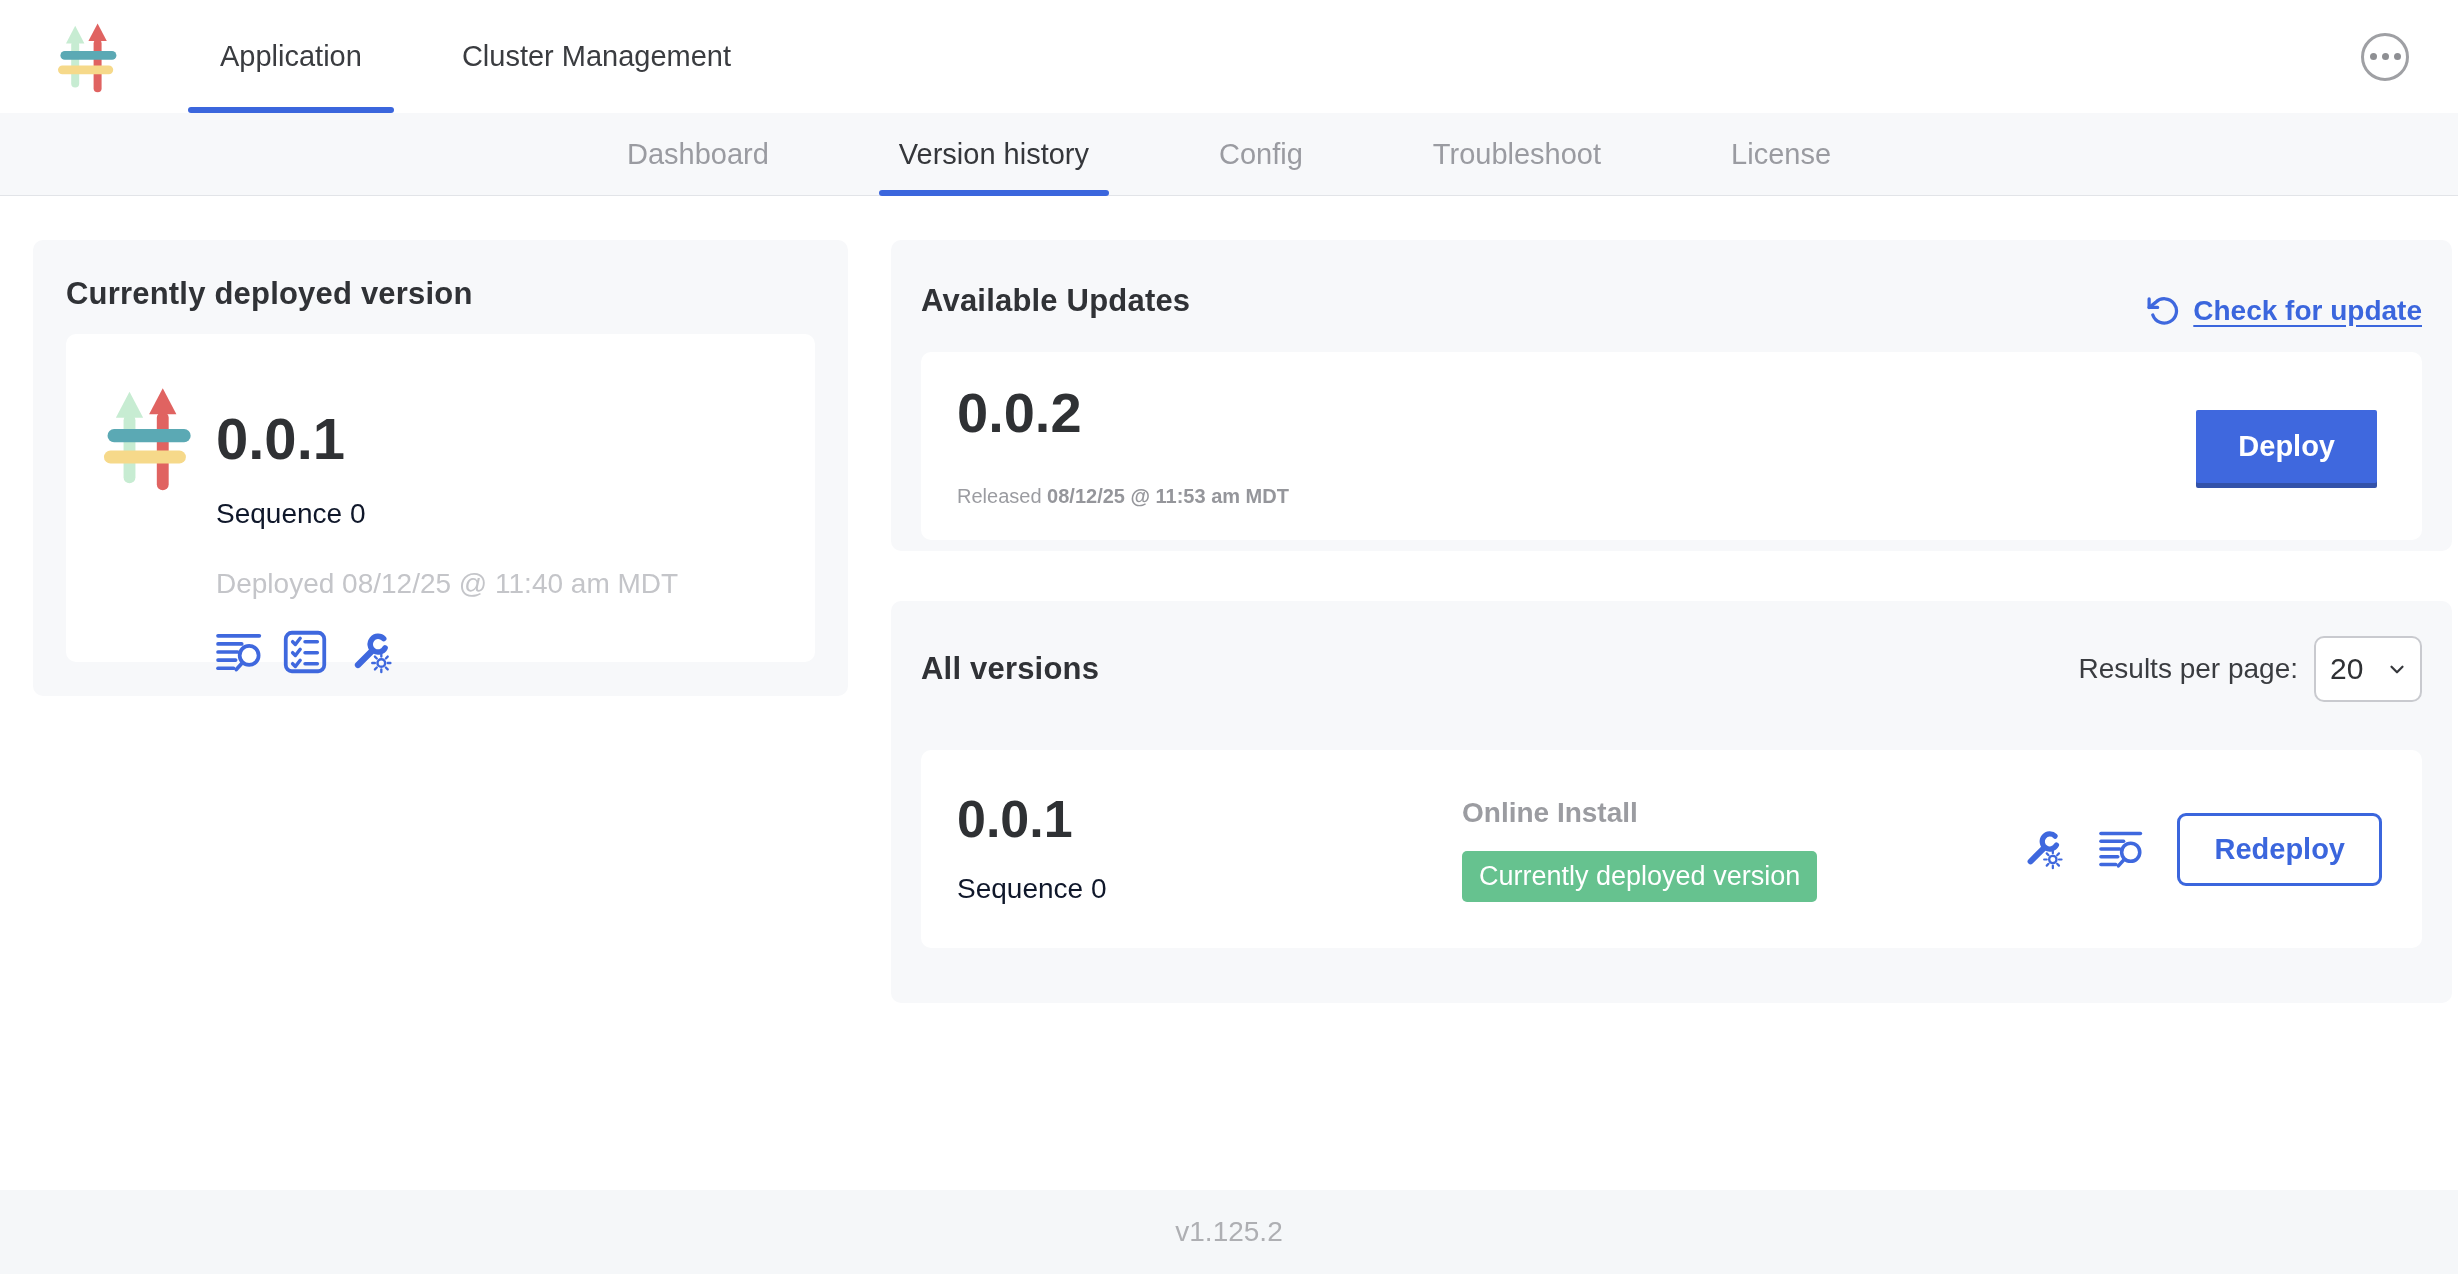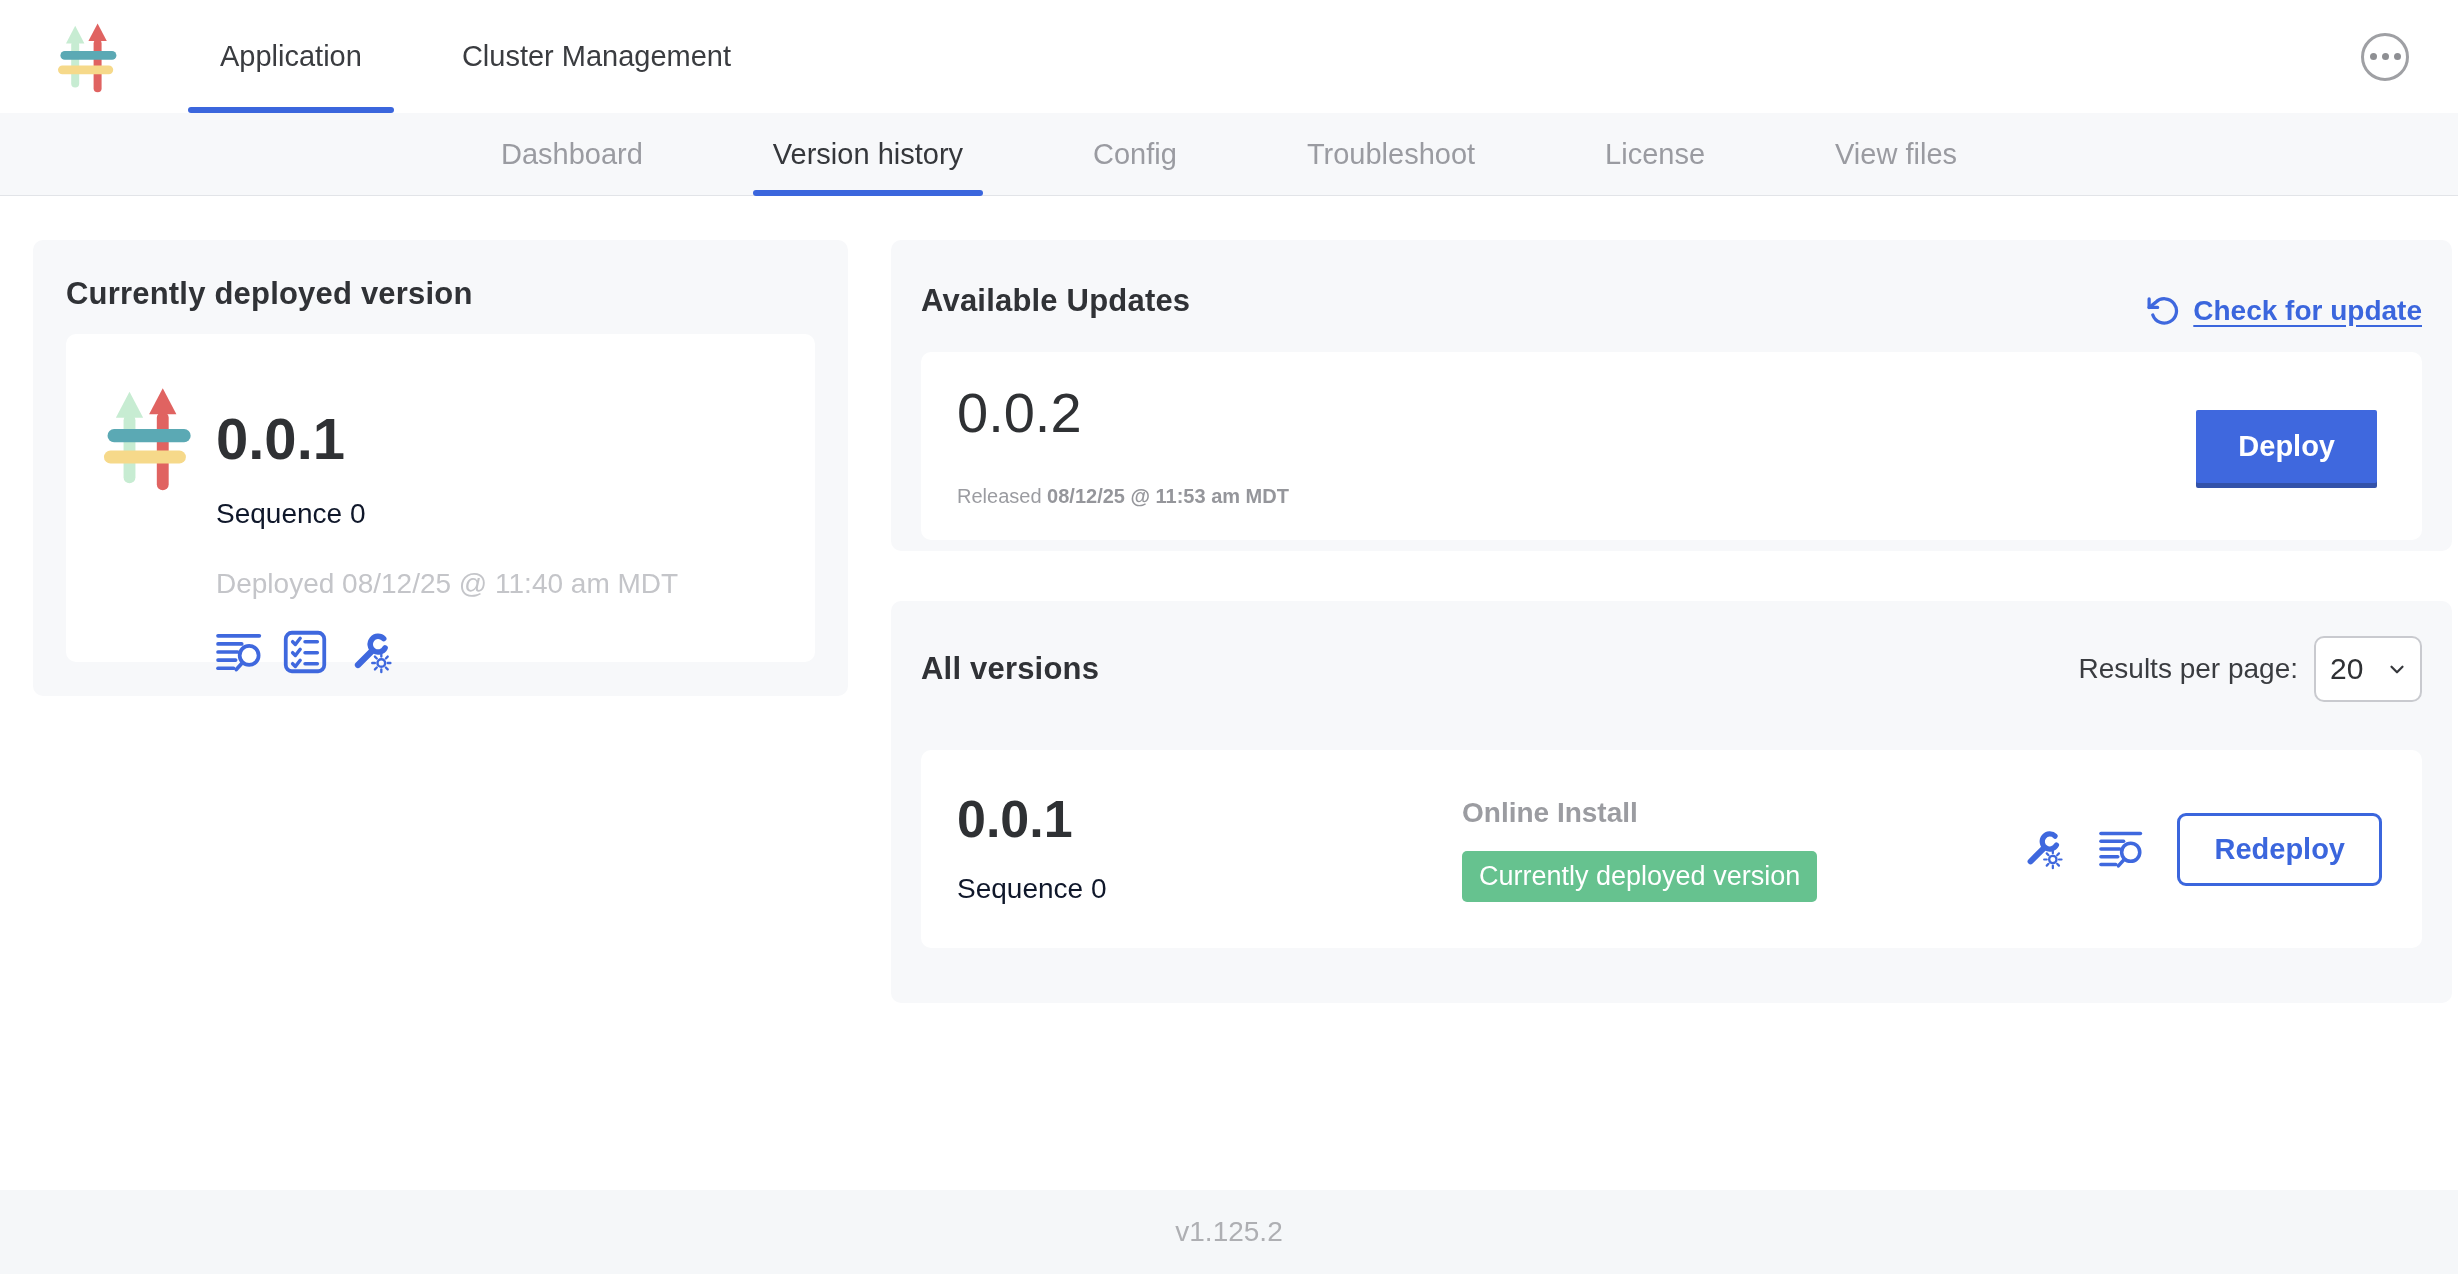--- a/index.html
+++ b/index.html
@@ -71,21 +71,21 @@
   .check-link{
     display:flex; align-items:center; gap:12px; color:#3b66dd; font-size:28px;
     font-weight:600; cursor:pointer;margin-top:20px;
   }
   .check-link .link-text{ text-decoration:underline; text-underline-offset:5px; }
   .check-link svg{ width:34px; height:34px; }
   .updates-inner{
     margin-top:24px; background:#ffffff; border-radius:10px; height:188px;
     padding:34px 45px 34px 36px; display:flex; align-items:center; justify-content:space-between;
   }
-  .update-info .version-mid{ font-size:56px; font-weight:400; color:#2f3134; line-height:1; }
+  .update-info .version-mid{ font-size:56px; font-weight:700; color:#2f3134; line-height:1; }
   .released-line{ font-size:20px; color:#9b9ca1; margin-top:44px; }
   .released-line b{ font-weight:700; color:#95969b; }
   .btn-deploy{
     background:#3f68de; color:#ffffff; font-size:29px; font-weight:700;
     border:none; border-radius:2px; padding:20px 42px; cursor:pointer;
     box-shadow:0 5px 0 #3352a9; font-family:inherit;
   }
   
   .versions-card{ margin-top:50px; padding:35px 30px 55px 30px; }
   .rpp{ display:flex; align-items:center; gap:16px; }
@@ -202,23 +202,20 @@
     </div>
   <div class="subnav-item">
       <span>Config</span>
     </div>
   <div class="subnav-item">
       <span>Troubleshoot</span>
     </div>
   <div class="subnav-item">
       <span>License</span>
     </div>
-  <div class="subnav-item">
-      <span>View files</span>
-    </div>
 </div>
 
 <div class="main">
 
   <div class="left-col">
     <div class="panel deployed-card">
       <div class="card-title">Currently deployed version</div>
       <div class="deployed-inner">
         <svg class="app-logo" viewBox="0 0 80 90">
             <use href="#app-logo-shape"></use>

